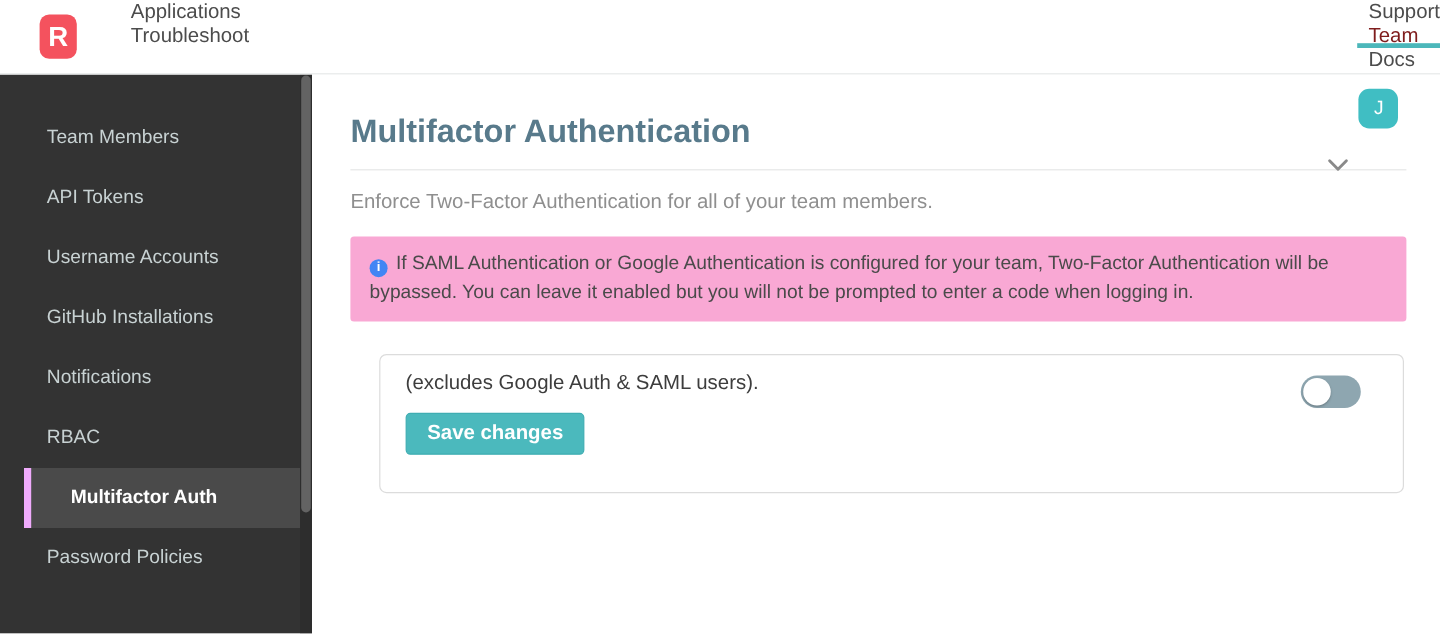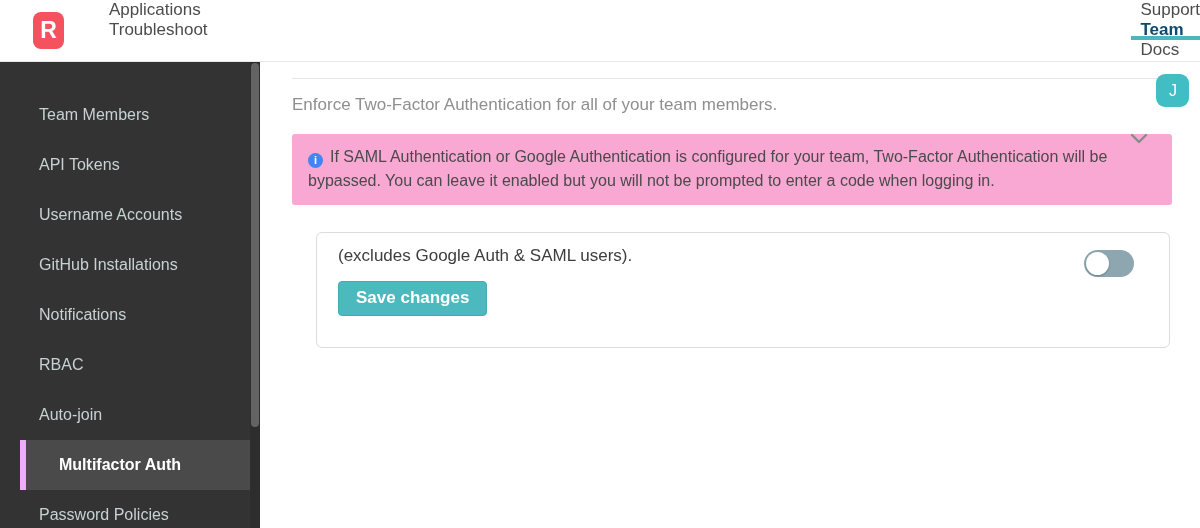--- a/index.html
+++ b/index.html
@@ -20,22 +20,22 @@
     background:#f4525e;color:#ffffff;display:flex;align-items:center;justify-content:center;
     font-size:23px;font-weight:bold;cursor:pointer;flex:0 0 auto;
   }
   .nav{display:flex;align-items:stretch;flex-direction:column;}
   .nav-link{
     display:flex;align-items:center;position:relative;
     color:#4c4c4c;font-size:17px;text-decoration:none;cursor:pointer;white-space:nowrap;
   }
   .nav-left .nav-link{margin-left:45px;}
   .nav-right{margin-left:auto;display:flex;align-items:stretch;}
-  .nav-right .nav-link{margin-left:18px;}
-  .nav-link.active{color:#0c4a6e;font-weight:bold;}
+  .nav-right .nav-link{margin-left:42px;}
+  .nav-link.active{color:#7f1d1d;font-weight:normal;}
   .nav-link.active::after{
     content:"";position:absolute;left:-9px;right:-9px;bottom:0;height:4px;background:#4cb7ba;
   }
   .avatar{
     width:33px;height:33px;margin:14px 0 0 34px;border-radius:9px;background:#40bec3;
     color:#ffffff;font-size:16px;display:flex;align-items:center;justify-content:center;
     cursor:pointer;flex:0 0 auto;
   }
   .chevron{margin:24px 14px 0 8px;flex:0 0 auto;cursor:pointer;}
   
@@ -128,30 +128,30 @@
 </div>
 
 <aside class="sidebar">
   <ul class="side-list">
     <li class="side-item">Team Members</li>
     <li class="side-item">API Tokens</li>
     <li class="side-item">Username Accounts</li>
     <li class="side-item">GitHub Installations</li>
     <li class="side-item">Notifications</li>
     <li class="side-item">RBAC</li>
-    <li class="side-item">Auto-join</li>
     <li class="side-item active">Multifactor Auth</li>
     <li class="side-item">Password Policies</li>
   </ul>
   <div class="side-scroll-track">
     <div class="side-scroll-thumb"></div>
   </div>
 </aside>
 
 <main class="content">
+  <h1 class="page-title">Multifactor Authentication</h1>
   <hr class="title-rule">
   <p class="page-desc">Enforce Two-Factor Authentication for all of your team members.</p>
 
   <div class="info-box">
     <span class="info-icon">i</span><span>If SAML Authentication or Google Authentication is configured for your team, Two-Factor Authentication will be bypassed. You can leave it enabled but you will not be prompted to enter a code when logging in.</span>
   </div>
 
   <section class="setting-card">
     <p class="setting-line">(excludes Google Auth &amp; SAML users).</p>
     <div class="toggle" role="switch" aria-checked="false">

